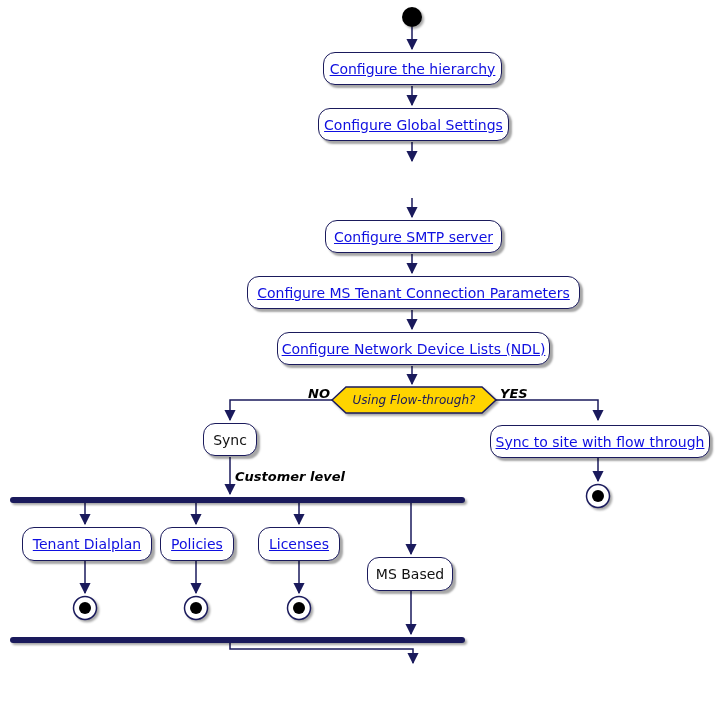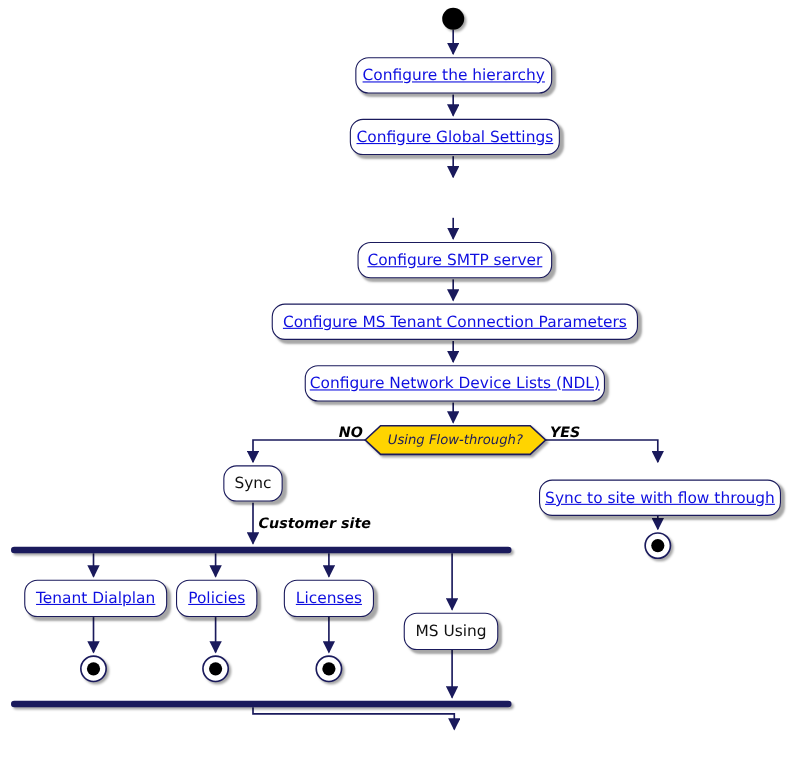--- a/index.html
+++ b/index.html
@@ -150,33 +150,33 @@
     <span class="link">Configure Network Device Lists (NDL)</span>
   </div>
 
   <div class="decision-text">Using Flow-through?</div>
   <div class="flow-label label-no">NO</div>
   <div class="flow-label label-yes">YES</div>
 
   <div class="box" style="left:203px;top:423px;width:54px;height:33px">
     <span>Sync</span>
   </div>
-  <div class="flow-label label-customer">Customer site</div>
+  <div class="flow-label label-customer">Customer level</div>
 
-  <div class="box" style="left:490px;top:436px;width:220px;height:33px">
+  <div class="box" style="left:490px;top:425px;width:220px;height:33px">
     <span class="link">Sync to site with flow through</span>
   </div>
 
   <div class="box" style="left:160px;top:527px;width:74px;height:34px">
     <span class="link">Policies</span>
   </div>
   <div class="box" style="left:22px;top:527px;width:130px;height:34px">
     <span class="link">Tenant Dialplan</span>
   </div>
   <div class="box" style="left:258px;top:527px;width:82px;height:34px">
     <span class="link">Licenses</span>
   </div>
   <div class="box" style="left:367px;top:557px;width:86px;height:34px">
-    <span>MS Using</span>
+    <span>MS Based</span>
   </div>
 
 
 </div>
 
 </body></html>

